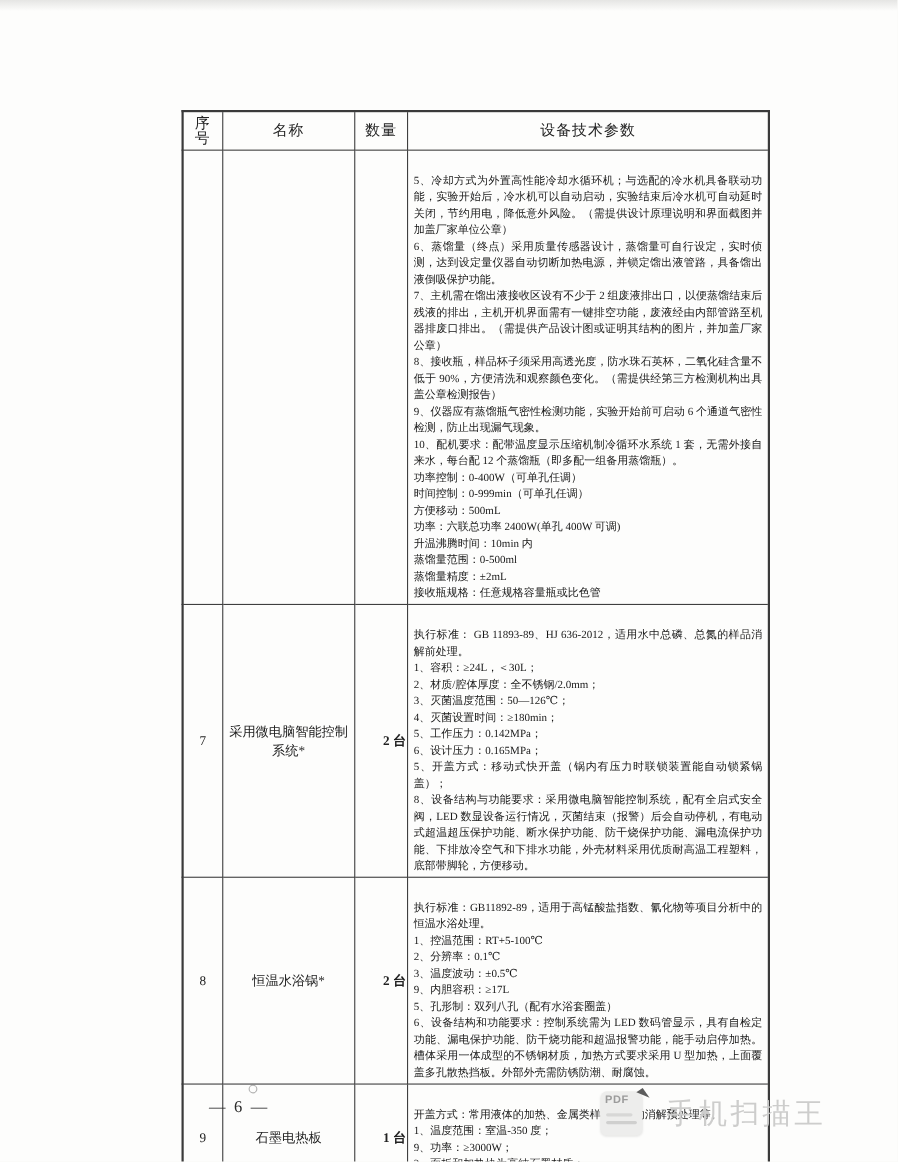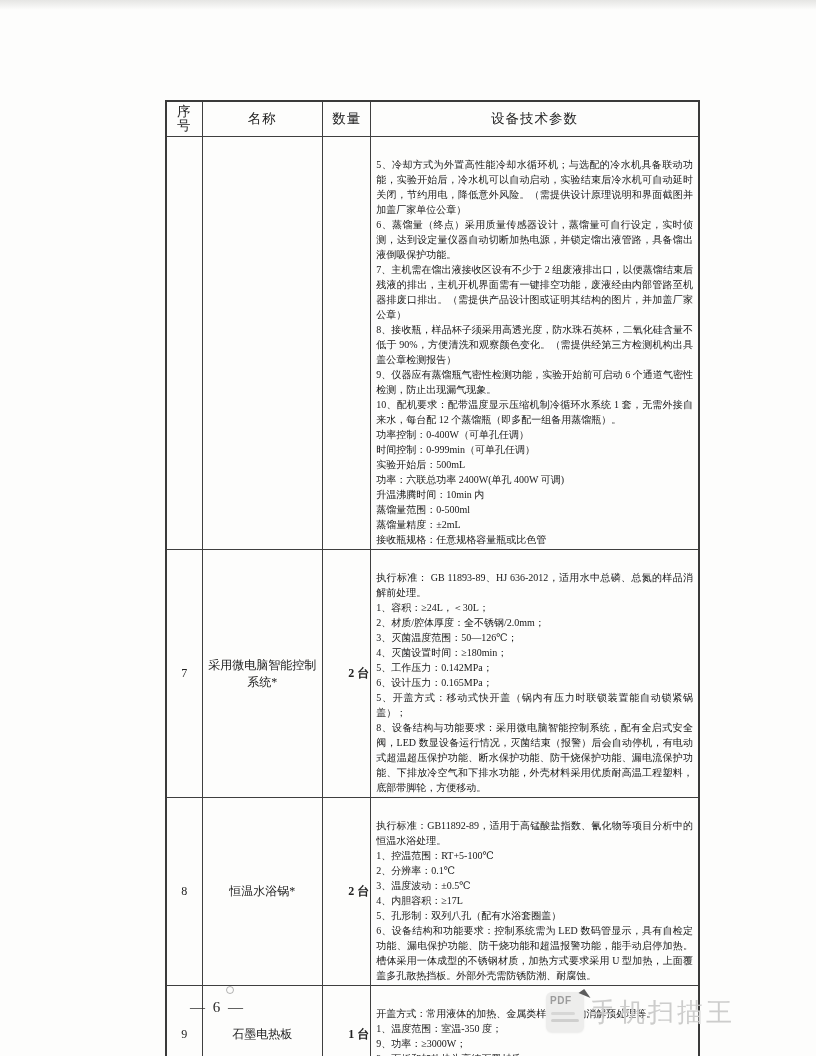--- a/index.html
+++ b/index.html
@@ -47,21 +47,21 @@
   .page-number{
     position:absolute;left:190px;top:999px;
     font-size:15px;letter-spacing:2px;color:#2a2a2a;
   }
   .speck{
     position:absolute;left:226px;top:986px;width:6px;height:6px;
     border:1px solid #777;border-radius:50%;opacity:.55;
   }
   .watermark{
     position:absolute;left:546px;top:992px;
-    display:flex;align-items:flex-start;gap:6px;
+    display:flex;align-items:flex-start;gap:22px;
   }
   .pdf-icon{
     position:relative;width:38px;height:40px;
     background:#ededec;border-radius:6px;
     box-shadow:0 1px 2px rgba(0,0,0,.08);
   }
   .pdf-icon .label{
     position:absolute;left:4px;top:3px;
     font-family:"Liberation Sans","DejaVu Sans",sans-serif;
     font-size:10px;font-weight:bold;color:#9b9b9b;letter-spacing:.5px;
@@ -113,21 +113,21 @@
         <td class="c-qty"></td>
         <td class="c-params">
             <div class="para">5、冷却方式为外置高性能冷却水循环机；与选配的冷水机具备联动功能，实验开始后，冷水机可以自动启动，实验结束后冷水机可自动延时关闭，节约用电，降低意外风险。（需提供设计原理说明和界面截图并加盖厂家单位公章）</div>
             <div class="para">6、蒸馏量（终点）采用质量传感器设计，蒸馏量可自行设定，实时侦测，达到设定量仪器自动切断加热电源，并锁定馏出液管路，具备馏出液倒吸保护功能。</div>
             <div class="para">7、主机需在馏出液接收区设有不少于 2 组废液排出口，以便蒸馏结束后残液的排出，主机开机界面需有一键排空功能，废液经由内部管路至机器排废口排出。（需提供产品设计图或证明其结构的图片，并加盖厂家公章）</div>
             <div class="para">8、接收瓶，样品杯子须采用高透光度，防水珠石英杯，二氧化硅含量不低于 90%，方便清洗和观察颜色变化。（需提供经第三方检测机构出具盖公章检测报告）</div>
             <div class="para">9、仪器应有蒸馏瓶气密性检测功能，实验开始前可启动 6 个通道气密性检测，防止出现漏气现象。</div>
             <div class="para">10、配机要求：配带温度显示压缩机制冷循环水系统 1 套，无需外接自来水，每台配 12 个蒸馏瓶（即多配一组备用蒸馏瓶）。</div>
             <div class="para">功率控制：0-400W（可单孔任调）</div>
             <div class="para">时间控制：0-999min（可单孔任调）</div>
-            <div class="para">实验开始后：500mL</div>
+            <div class="para">方便移动：500mL</div>
             <div class="para">功率：六联总功率 2400W(单孔 400W 可调)</div>
             <div class="para">升温沸腾时间：10min 内</div>
             <div class="para">蒸馏量范围：0-500ml</div>
             <div class="para">蒸馏量精度：±2mL</div>
             <div class="para">接收瓶规格：任意规格容量瓶或比色管</div>
           </td>
       </tr>
       <tr style="height:220px">
         <td class="c-index">7</td>
         <td class="c-name">采用微电脑智能控制系统*</td>
@@ -146,21 +146,21 @@
       </tr>
       <tr style="height:146px">
         <td class="c-index">8</td>
         <td class="c-name">恒温水浴锅*</td>
         <td class="c-qty">2 台</td>
         <td class="c-params">
             <div class="para">执行标准：GB11892-89，适用于高锰酸盐指数、氰化物等项目分析中的恒温水浴处理。</div>
             <div class="para">1、控温范围：RT+5-100℃</div>
             <div class="para">2、分辨率：0.1℃</div>
             <div class="para">3、温度波动：±0.5℃</div>
-            <div class="para">4、内胆容积：≥17L</div>
+            <div class="para">9、内胆容积：≥17L</div>
             <div class="para">5、孔形制：双列八孔（配有水浴套圈盖）</div>
             <div class="para">6、设备结构和功能要求：控制系统需为 LED 数码管显示，具有自检定功能、漏电保护功能、防干烧功能和超温报警功能，能手动启停加热。槽体采用一体成型的不锈钢材质，加热方式要求采用 U 型加热，上面覆盖多孔散热挡板。外部外壳需防锈防潮、耐腐蚀。</div>
           </td>
       </tr>
       <tr style="height:94px">
         <td class="c-index">9</td>
         <td class="c-name">石墨电热板</td>
         <td class="c-qty">1 台</td>
         <td class="c-params">
             <div class="para">开盖方式：常用液体的加热、金属类样品分析的消解预处理等。</div>

